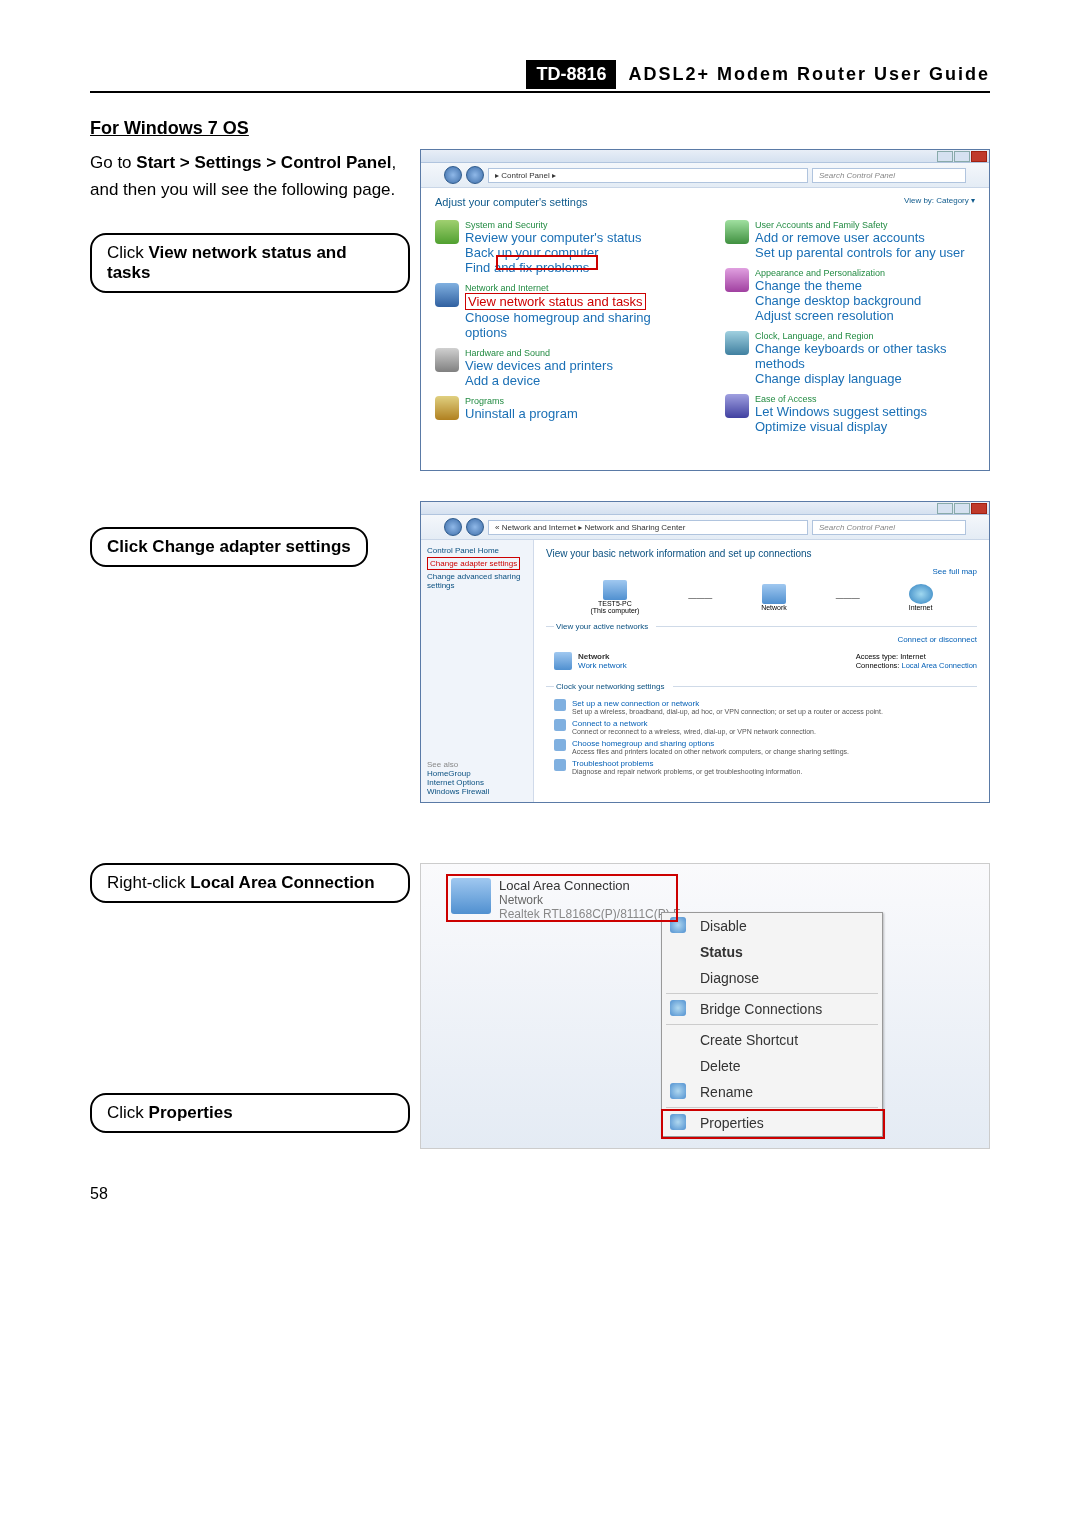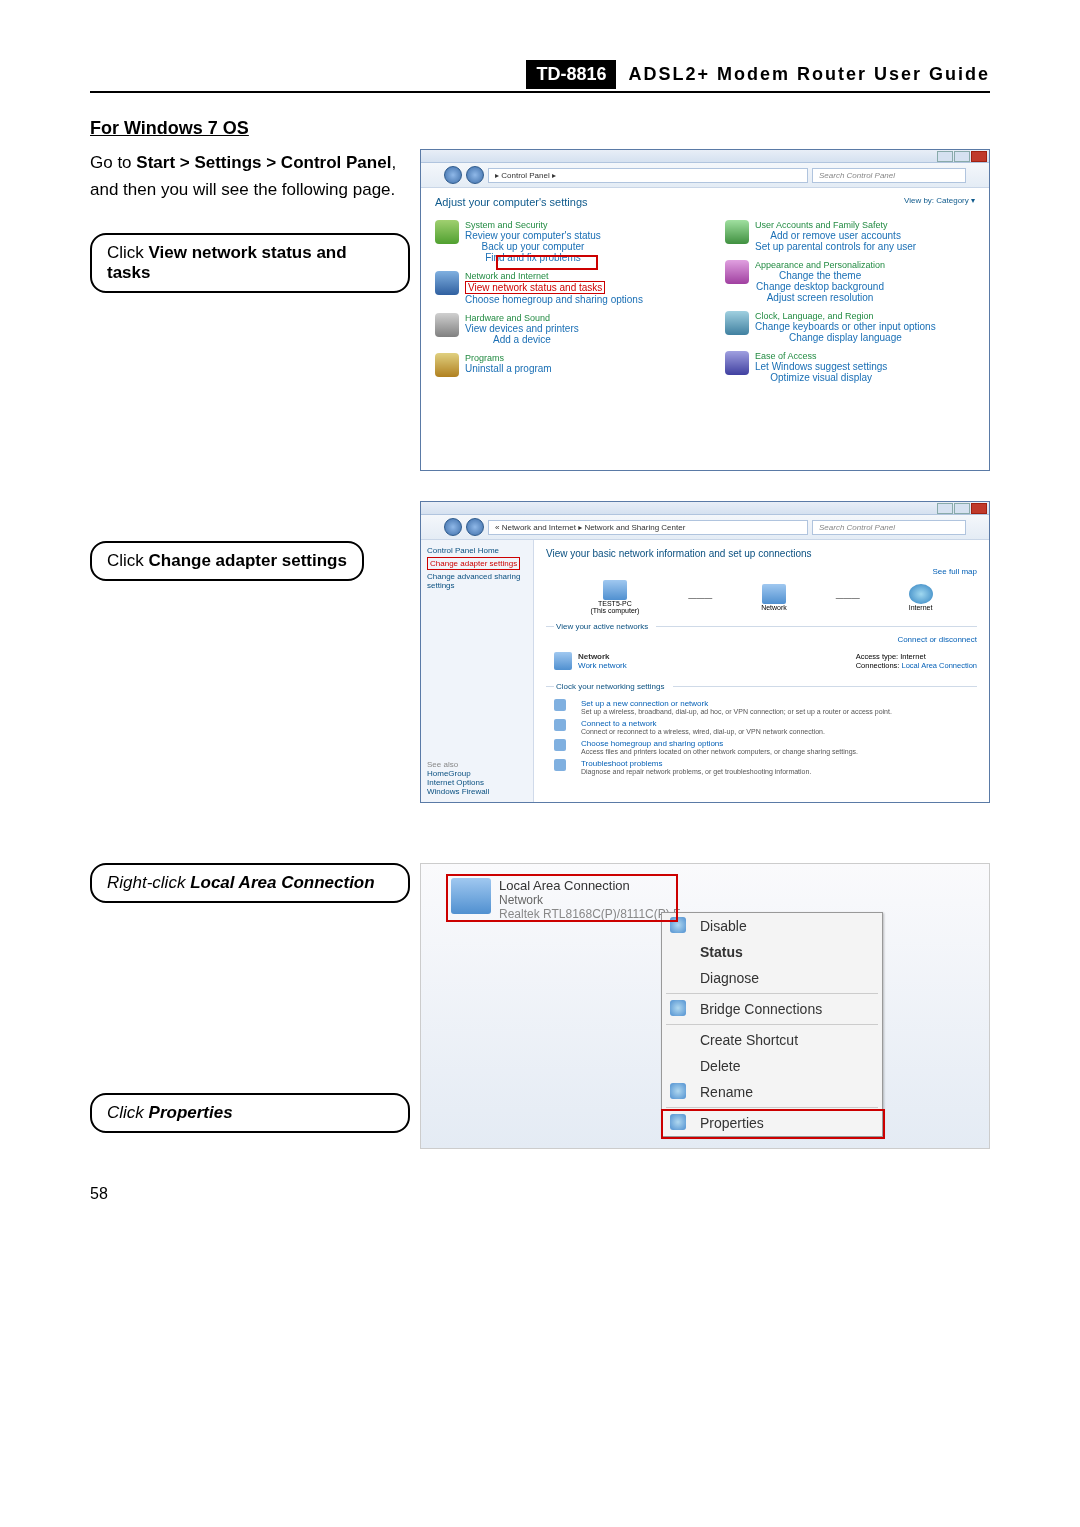--- a/index.html
+++ b/index.html
@@ -161,21 +161,21 @@
     flex-shrink: 0;
   }
   .cp-icon.net { background: linear-gradient(#80b0e0, #3060a0); }
   .cp-icon.hw { background: linear-gradient(#d0d0d0, #808080); }
   .cp-icon.prog { background: linear-gradient(#e0d080, #b08020); }
   .cp-icon.user { background: linear-gradient(#a0e0a0, #409040); }
   .cp-icon.appr { background: linear-gradient(#e0a0e0, #a040a0); }
   .cp-icon.clock { background: linear-gradient(#a0d0e0, #4080a0); }
   .cp-icon.ease { background: linear-gradient(#a0a0e0, #4040a0); }
   .cp-label { color: #228b42; font-size: 9px; }
-  .cp-sub { color: #1a6fb5; font-size: 10px; display: block; text-align: center; }
+  .cp-sub { color: #1a6fb5; font-size: 13px; display: block; }
   .cp-sub.hl { color: #c00; border: 1px solid #c00; padding: 0 2px; display: inline-block; }
   
   
   .ns-body {
     display: flex;
     font-size: 8px;
   }
   .ns-side {
     width: 100px;
     background: #f0f4fa;
@@ -216,21 +216,21 @@
     padding: 4px 0 2px 8px;
     margin: 6px 0 0 0;
   }
   fieldset.ns-group legend {
     color: #0a5080;
     font-size: 8px;
     padding-right: 8px;
   }
   .ns-opt {
     display: flex;
-    gap: 15px;
+    gap: 6px;
     margin: 4px 0;
   }
   .ns-opticon {
     width: 12px;
     height: 12px;
     background: #80b0e0;
     border-radius: 2px;
     flex-shrink: 0;
   }
 
@@ -383,21 +383,21 @@
                     <div class="cp-label">Appearance and Personalization</div>
                     <span class="cp-sub">Change the theme</span>
                     <span class="cp-sub">Change desktop background</span>
                     <span class="cp-sub">Adjust screen resolution</span>
                   </div>
                 </div>
                 <div class="cp-item">
                   <div class="cp-icon clock"></div>
                   <div>
                     <div class="cp-label">Clock, Language, and Region</div>
-                    <span class="cp-sub">Change keyboards or other input options</span>
+                    <span class="cp-sub">Change keyboards or other tasks methods</span>
                     <span class="cp-sub">Change display language</span>
                   </div>
                 </div>
                 <div class="cp-item">
                   <div class="cp-icon ease"></div>
                   <div>
                     <div class="cp-label">Ease of Access</div>
                     <span class="cp-sub">Let Windows suggest settings</span>
                     <span class="cp-sub">Optimize visual display</span>
                   </div>
@@ -405,21 +405,21 @@
               </div>
             </div>
         </div>
         <div class="highlight-box" style="left:75px; top:105px; width:98px; height:11px;"></div>
       </div>
     </div>
   </div>
 
   <div class="row" style="margin-top:30px;">
     <div class="left">
-      <div class="callout" style="margin-top:40px;">
+      <div class="callout" style="margin-top:26px;font-weight:bold;">
         <span>Click </span><b>Change adapter settings</b>
       </div>
     </div>
     <div class="right">
       <div class="win">
         <div class="titlebar">
           <div class="winbtns">
             <div class="wbtn"></div>
             <div class="wbtn"></div>
             <div class="wbtn close"></div>
@@ -514,21 +514,21 @@
                   </div>
                 </div>
             </fieldset>
           </div>
         </div>
       </div>
     </div>
   </div>
 
   <div class="row" style="margin-top:60px;">
-    <div class="left" style="display:flex;flex-direction:column;justify-content:space-between;height:270px;font-style:italic;">
+    <div class="left" style="display:flex;flex-direction:column;justify-content:space-between;height:270px;">
       <div class="callout" style="margin-top:0;">
         <span>Right-click </span><b>Local Area Connection</b>
       </div>
       <div class="callout" style="margin-top:0;">
         <span>Click </span><b>Properties</b>
       </div>
     </div>
     <div class="right">
       <div class="conn-area">
         <div class="conn-item">

